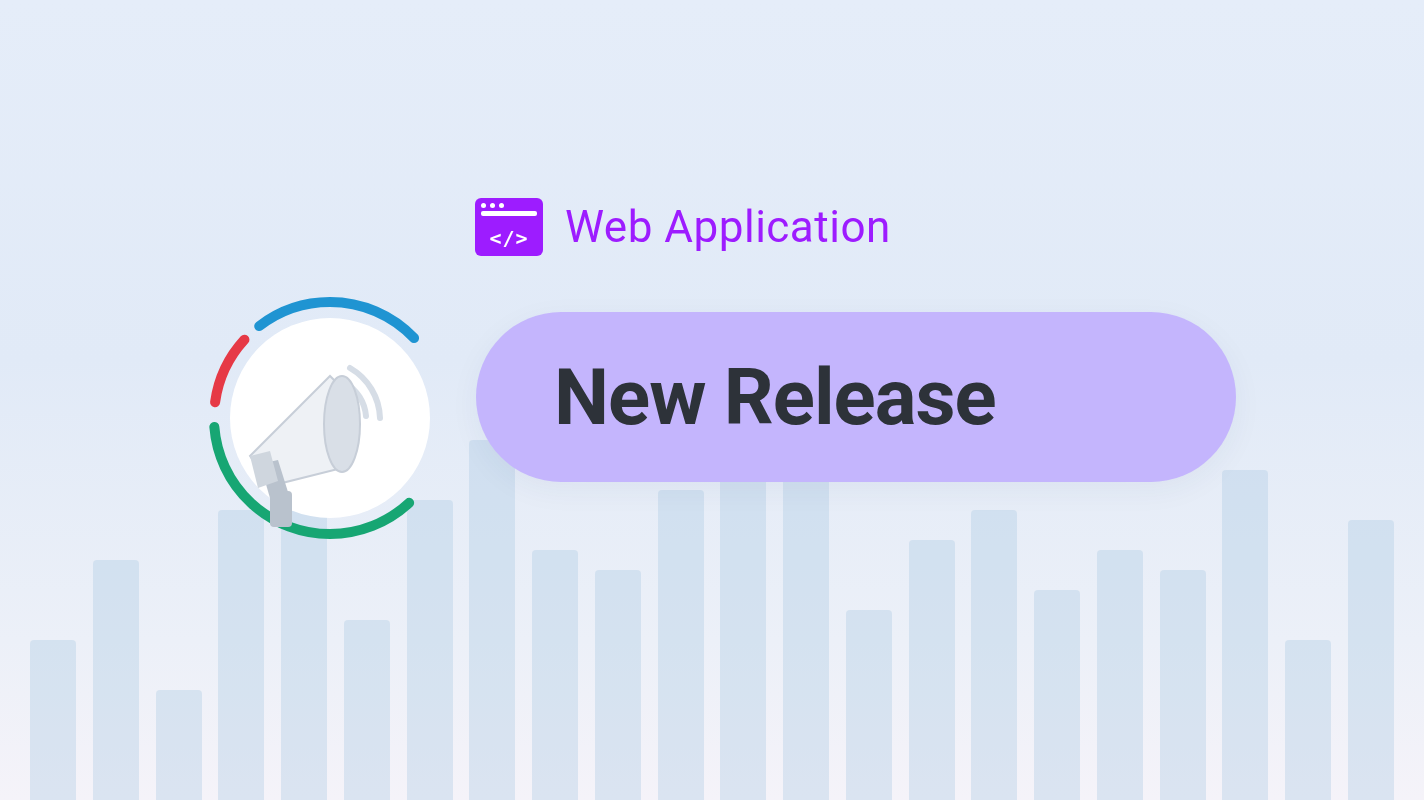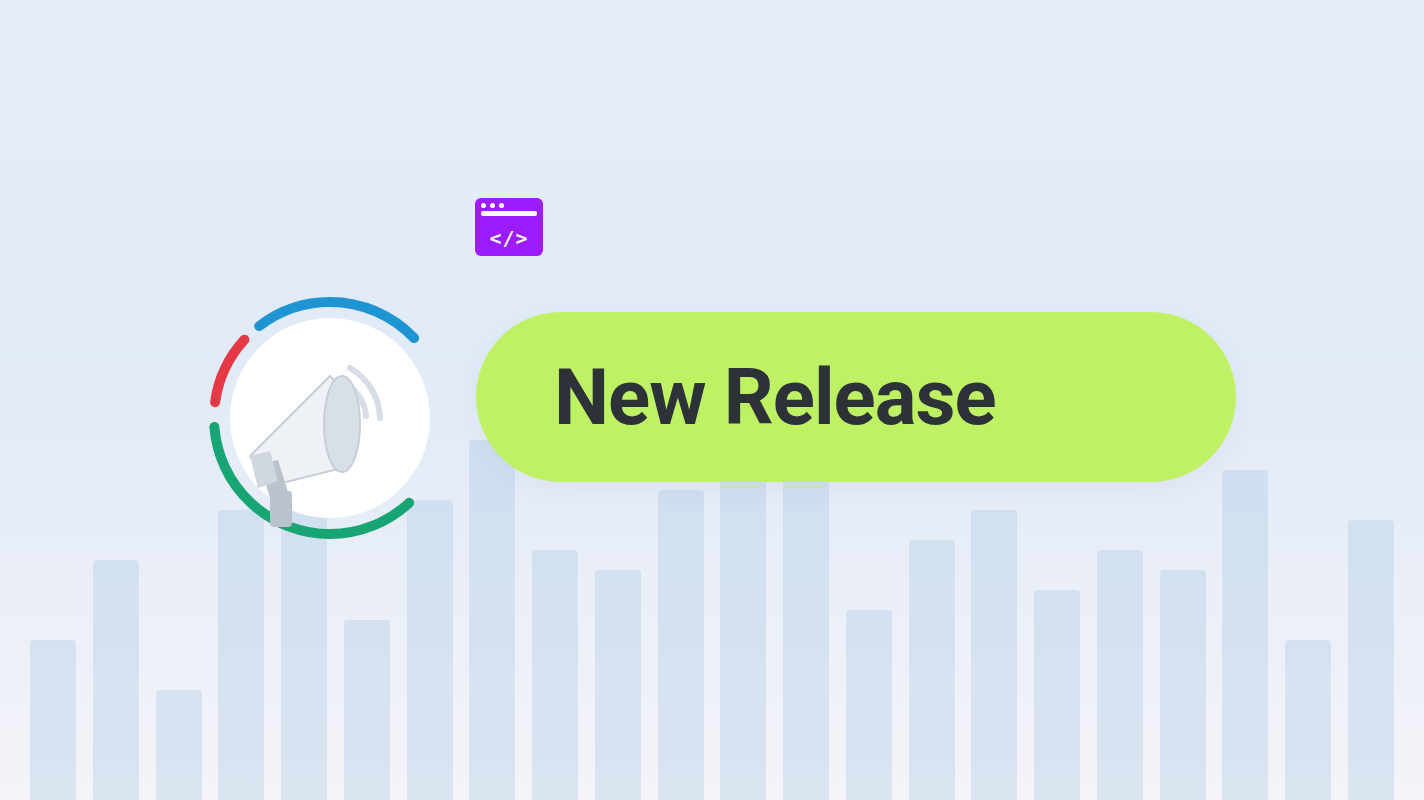--- a/index.html
+++ b/index.html
@@ -81,21 +81,21 @@
     letter-spacing: 0.5px;
   }
 
   
   .pill {
     position: absolute;
     top: 312px;
     left: 476px;
     width: 760px;
     height: 170px;
-    background: #bef264;
+    background: #c4b5fd;
     border-radius: 85px;
     display: flex;
     align-items: center;
     padding-left: 78px;
     box-shadow: 0 8px 30px rgba(30,50,90,0.05);
   }
   .headline {
     font-size: 78px;
     font-weight: 700;
     color: #2d3239;
@@ -142,20 +142,21 @@
 <div class="category-row">
   <div class="code-icon">
     <div class="dots">
         <span></span>
         <span></span>
         <span></span>
       </div>
     <div class="bar"></div>
     <div class="code">&lt;/&gt;</div>
   </div>
+  <div class="category-label">Web Application</div>
 </div>
 
 <div class="pill">
   <div class="headline">New Release</div>
 </div>
 
 <div class="megaphone-wrap">
   <svg viewBox="0 0 260 260" width="260" height="260">
 
     <circle cx="130" cy="130" r="116" fill="none" stroke="#1f94d2" stroke-width="10" stroke-linecap="round" stroke-dasharray="170 560" stroke-dashoffset="-470"></circle>

